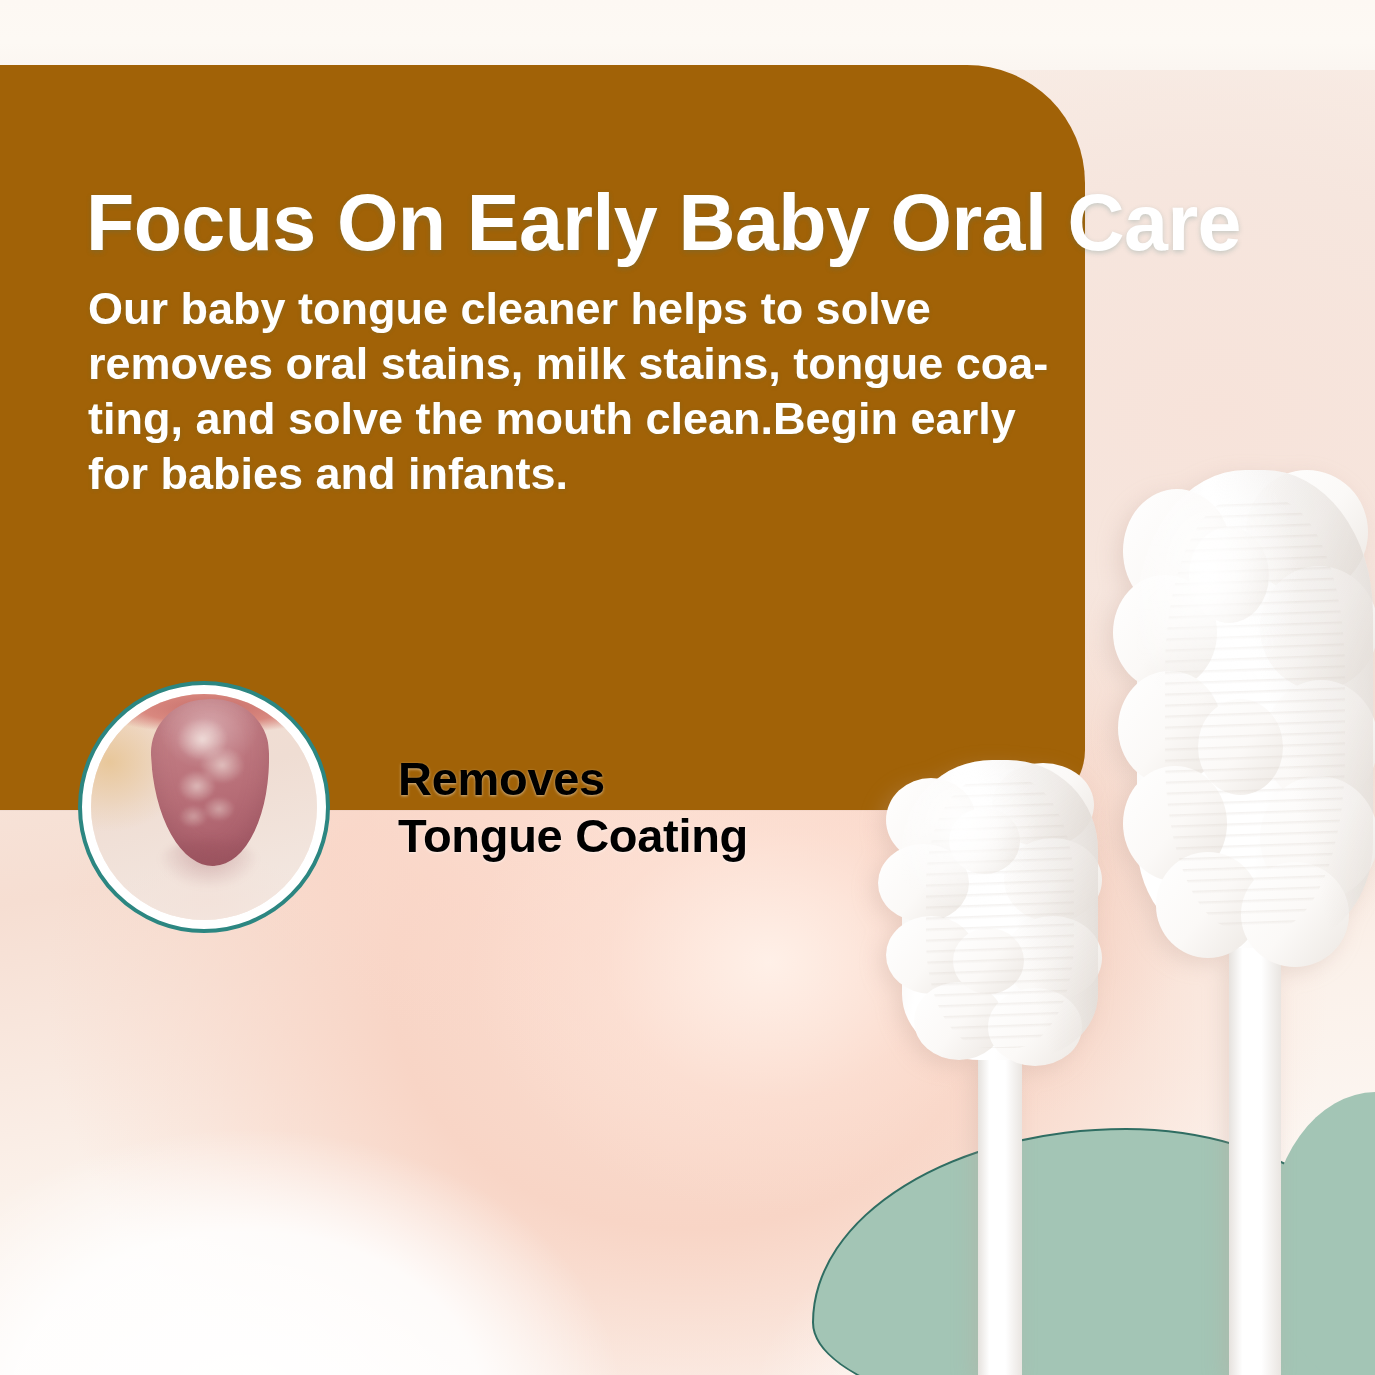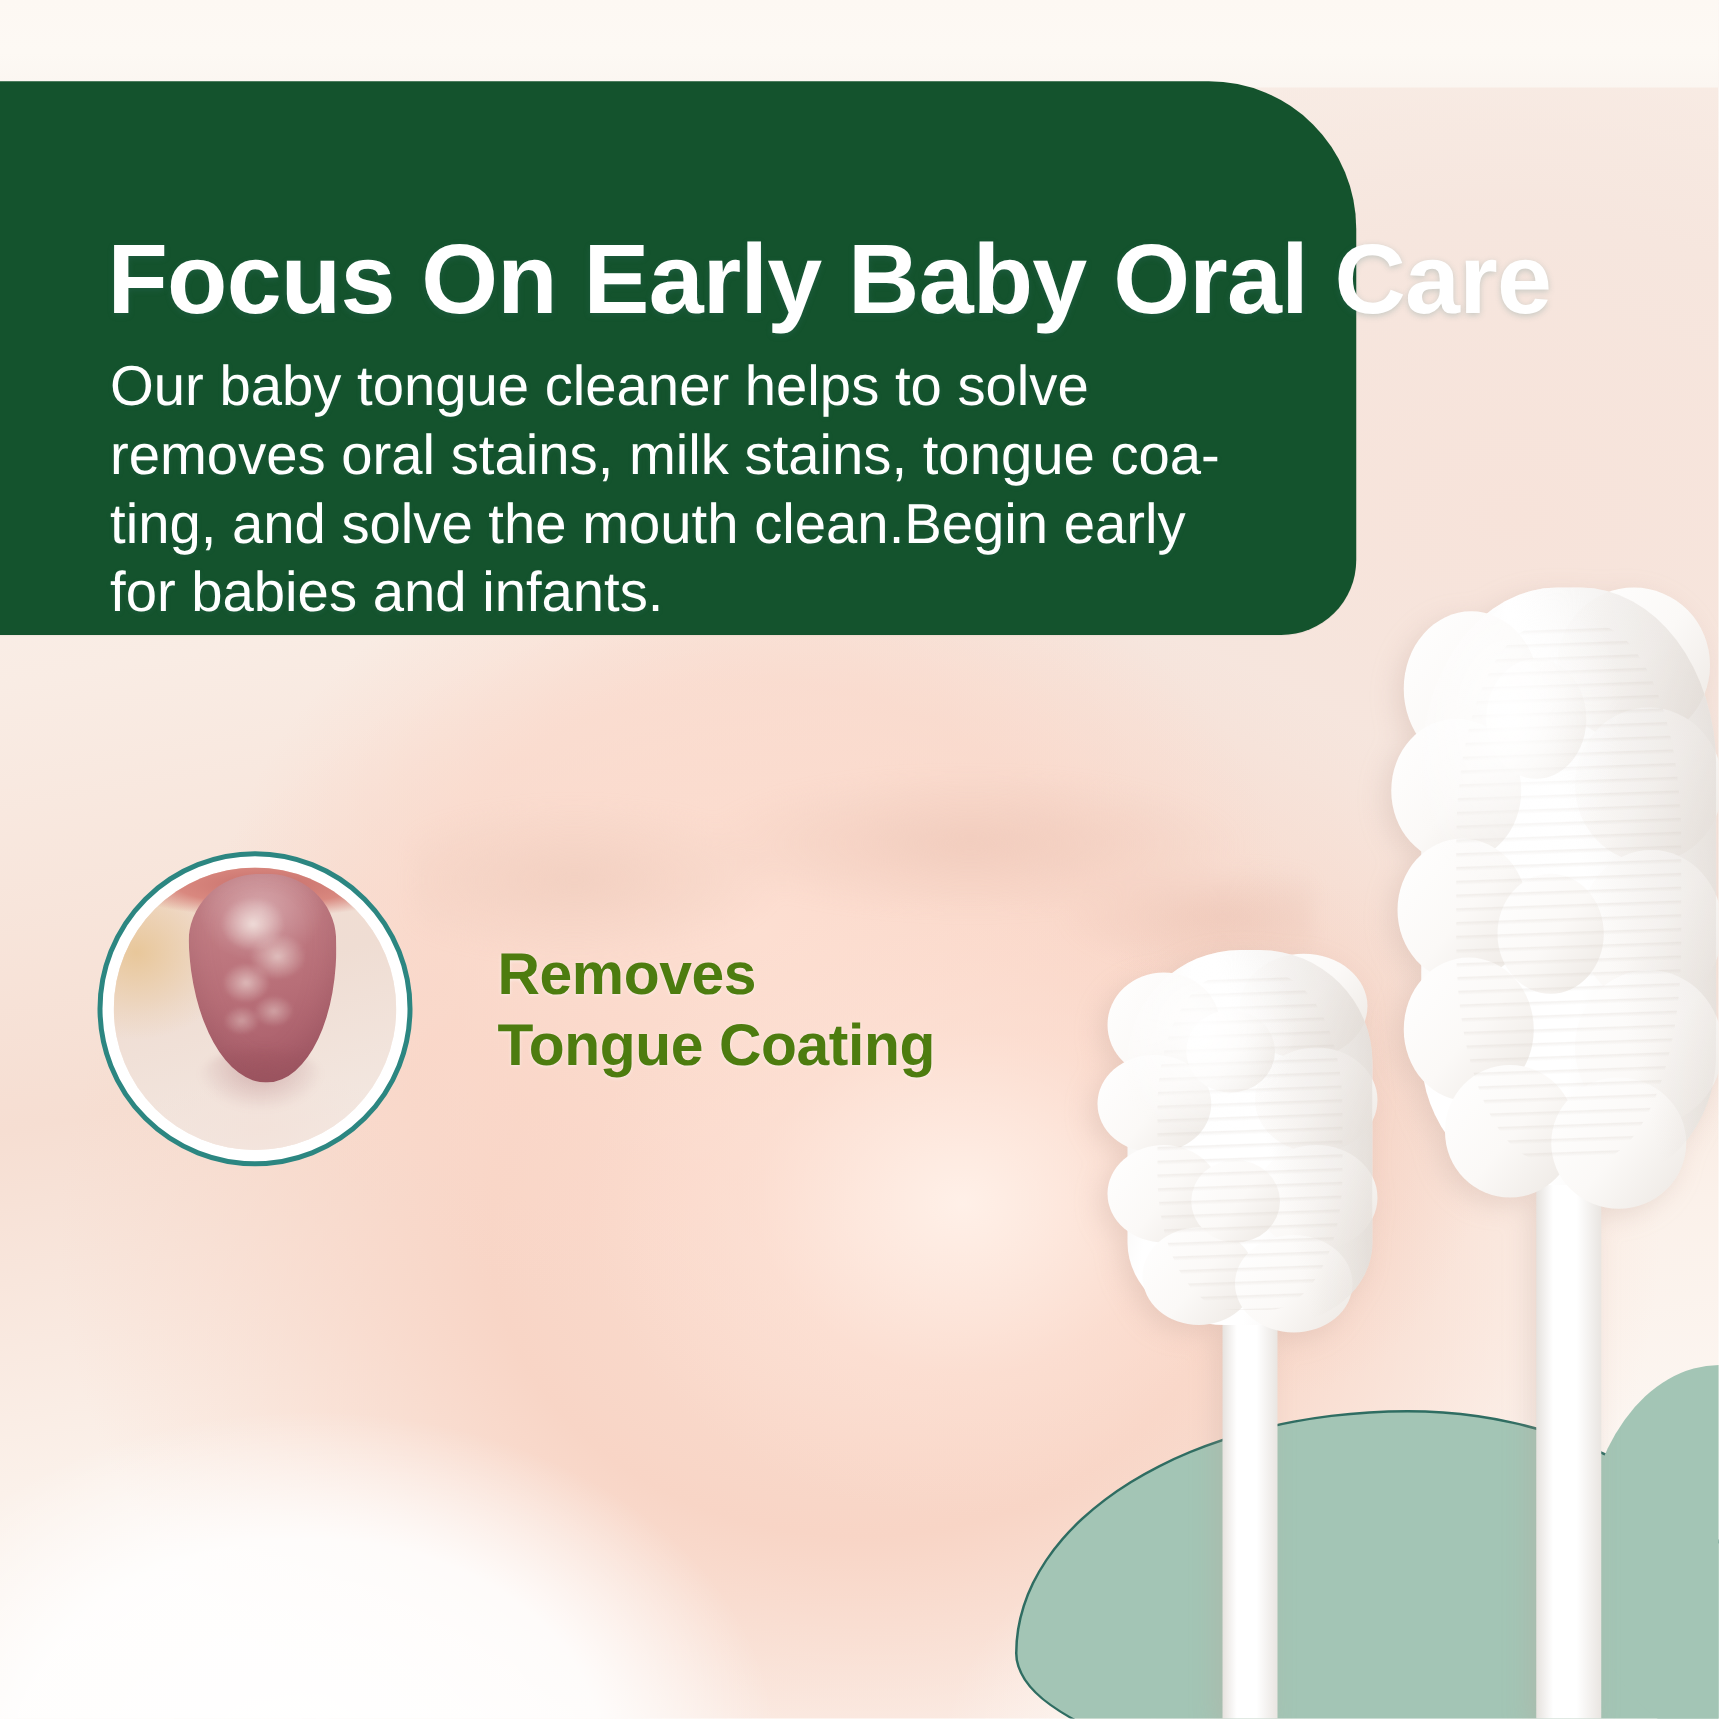--- a/index.html
+++ b/index.html
@@ -59,22 +59,22 @@
     left: 0; top: 0; width: 100%; height: 70px;
     background: linear-gradient(180deg,#fdf8f3 0%, #fdf9f4 60%, #fbf6f1 100%);
   }
 
   
   .teal-panel {
     position: absolute;
     left: 0;
     top: 65px;
     width: 1085px;
-    height: 443px;
-    background: #14532d;
+    height: 745px;
+    background: #a16207;
     border-top-right-radius: 118px;
     border-bottom-right-radius: 60px;
     box-shadow: 0 1px 0 rgba(0,0,0,0.03);
   }
 
   .panel-title {
     position: absolute;
     left: 86px;
     top: 118px;
     font-size: 79px;
@@ -85,21 +85,21 @@
     text-shadow: 0 2px 5px rgba(60,120,118,0.25);
     line-height: 1;
   }
 
   .panel-body {
     position: absolute;
     left: 88px;
     top: 216px;
     width: 990px;
     font-size: 45px;
-    font-weight: 400;
+    font-weight: 700;
     color: #ffffff;
     line-height: 55px;
     text-shadow: 0 1px 4px rgba(60,120,118,0.18);
   }
   .panel-body .bline { display: block; white-space: nowrap; }
 
   
   .feature {
     position: absolute;
     display: flex;
@@ -230,21 +230,21 @@
     border-radius: 50%;
     background: radial-gradient(ellipse at 50% 20%, rgba(236,188,166,0.45), rgba(236,188,166,0) 72%);
     filter: blur(2px);
   }
 
   
   .feature-label {
     margin-left: 68px;
     font-size: 47px;
     font-weight: 700;
-    color: #4d7c0f;
+    color: #000000;
     line-height: 57px;
     letter-spacing: -0.3px;
     text-shadow: 0 1px 3px rgba(255,255,255,0.55);
   }
   .feature-label .lline { display: block; white-space: nowrap; }
 
   
   .swab {
     position: absolute;
     filter: drop-shadow(-6px 6px 10px rgba(190,160,150,0.28));

